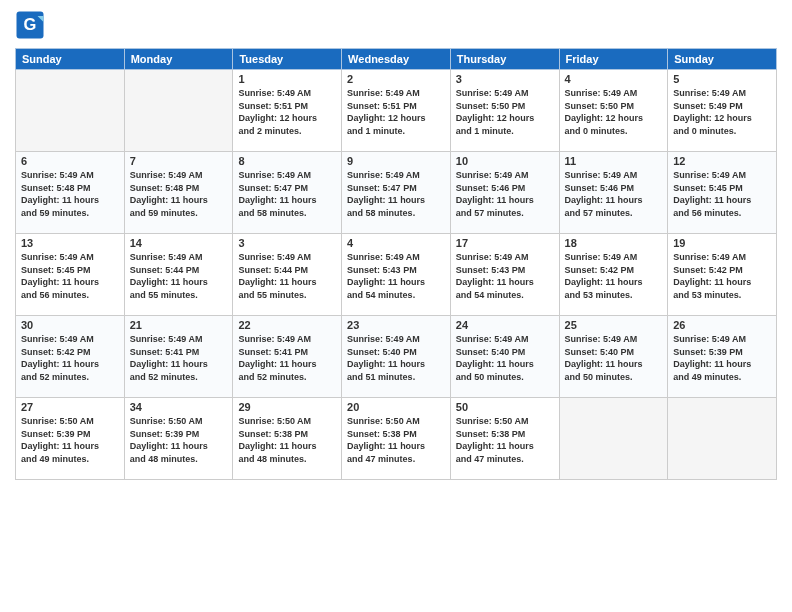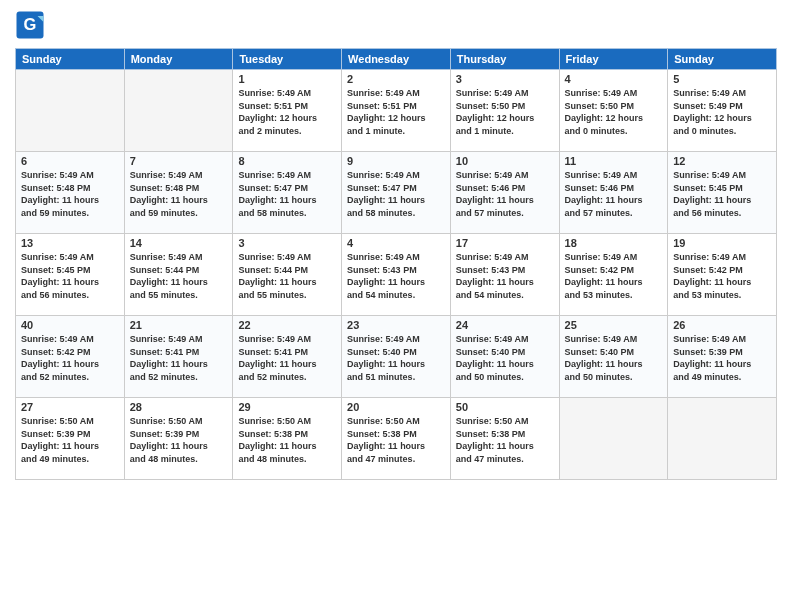--- a/index.html
+++ b/index.html
@@ -267,21 +267,21 @@
           <td>
             <span class="day-num">19</span>
             <div class="day-info" style="white-space: pre-line;">Sunrise: 5:49 AM
 Sunset: 5:42 PM
 Daylight: 11 hours
 and 53 minutes.</div>
           </td>
         </tr>
         <tr>
           <td>
-            <span class="day-num">40</span>
+            <span class="day-num">30</span>
             <div class="day-info" style="white-space: pre-line;">Sunrise: 5:49 AM
 Sunset: 5:42 PM
 Daylight: 11 hours
 and 52 minutes.</div>
           </td>
           <td>
             <span class="day-num">21</span>
             <div class="day-info" style="white-space: pre-line;">Sunrise: 5:49 AM
 Sunset: 5:41 PM
 Daylight: 11 hours
@@ -325,21 +325,21 @@
         </tr>
         <tr>
           <td>
             <span class="day-num">27</span>
             <div class="day-info" style="white-space: pre-line;">Sunrise: 5:50 AM
 Sunset: 5:39 PM
 Daylight: 11 hours
 and 49 minutes.</div>
           </td>
           <td>
-            <span class="day-num">28</span>
+            <span class="day-num">34</span>
             <div class="day-info" style="white-space: pre-line;">Sunrise: 5:50 AM
 Sunset: 5:39 PM
 Daylight: 11 hours
 and 48 minutes.</div>
           </td>
           <td>
             <span class="day-num">29</span>
             <div class="day-info" style="white-space: pre-line;">Sunrise: 5:50 AM
 Sunset: 5:38 PM
 Daylight: 11 hours

